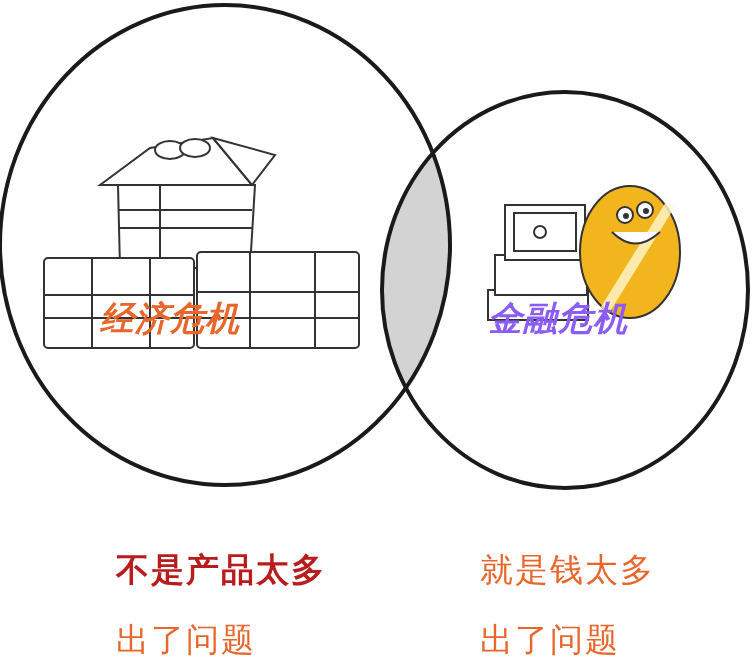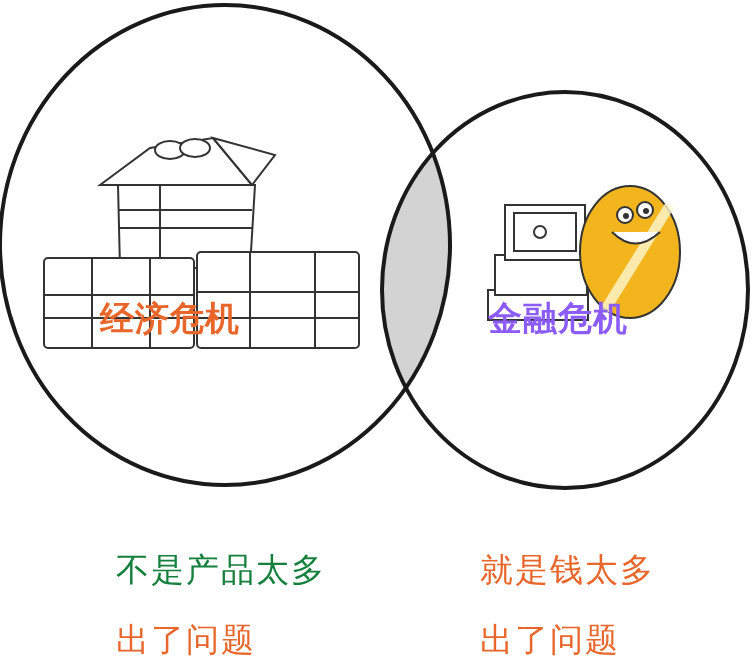--- a/index.html
+++ b/index.html
@@ -1,18 +1,18 @@
 <!DOCTYPE html>
 <html><head>
 <meta charset="utf-8">
 <style>
   html, body { margin:0; padding:0; background:#ffffff; }
   body { width:752px; height:664px; position:relative; overflow:hidden; font-family:"DejaVu Sans", sans-serif; }
   svg.venn { position:absolute; left:0; top:0; }
-  .label { position:absolute; font-weight:bold; font-size:34px; letter-spacing:1px; white-space:nowrap; }
+  .label { position:absolute; font-weight:bold; font-size:34px; letter-spacing:1px; white-space:nowrap;font-style:italic; }
   .caption { position:absolute; font-size:33px; white-space:nowrap; letter-spacing:2px; }
 </style>
 </head>
 <body>
 
 <svg class="venn" width="752" height="664" viewBox="0 0 752 664">
   <defs>
     <clipPath id="clipLeft">
         <ellipse cx="225" cy="245" rx="225" ry="240"></ellipse>
       </clipPath>
@@ -58,16 +58,16 @@
     <path d="M612 232 Q635 255 660 232" stroke="#333" stroke-width="2" fill="#fff"></path>
   </g>
 
   <ellipse cx="225" cy="245" rx="225" ry="240" fill="none" stroke="#1a1a1a" stroke-width="4"></ellipse>
   <ellipse cx="565" cy="290" rx="183" ry="198" fill="none" stroke="#1a1a1a" stroke-width="4"></ellipse>
 </svg>
 
 <div class="label" style="left:100px; top:296px; color:#e8662a;">经济危机</div>
 <div class="label" style="left:488px; top:296px; color:#8b5cf6;">金融危机</div>
 
-<div class="caption" style="left:116px; top:548px; color:#15803d;">不是产品太多</div>
+<div class="caption" style="left:116px; top:548px; color:#b91c1c;font-weight:bold;">不是产品太多</div>
 <div class="caption" style="left:116px; top:618px; color:#e8662a;">出了问题</div>
 <div class="caption" style="left:480px; top:548px; color:#e8662a;text-align:center;">就是钱太多</div>
 <div class="caption" style="left:480px; top:618px; color:#e8662a;">出了问题</div>
 
 </body></html>

